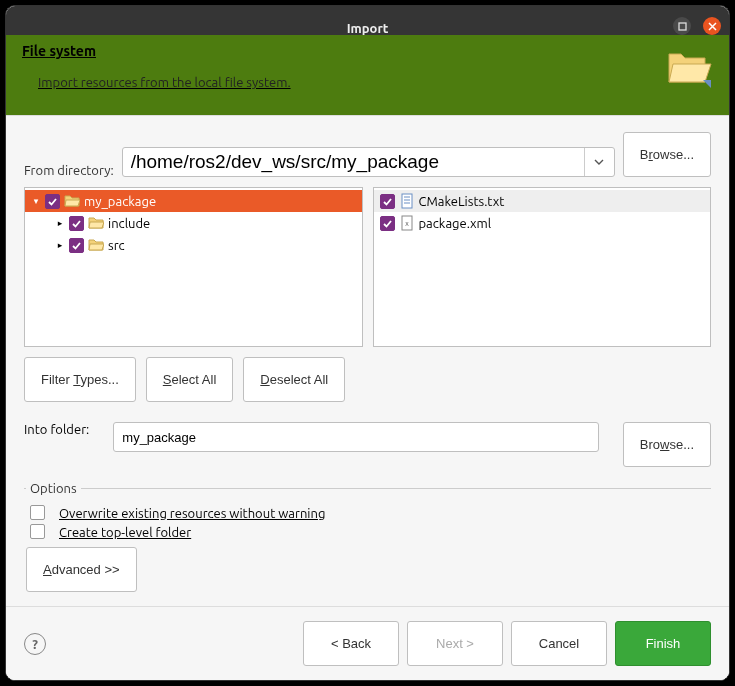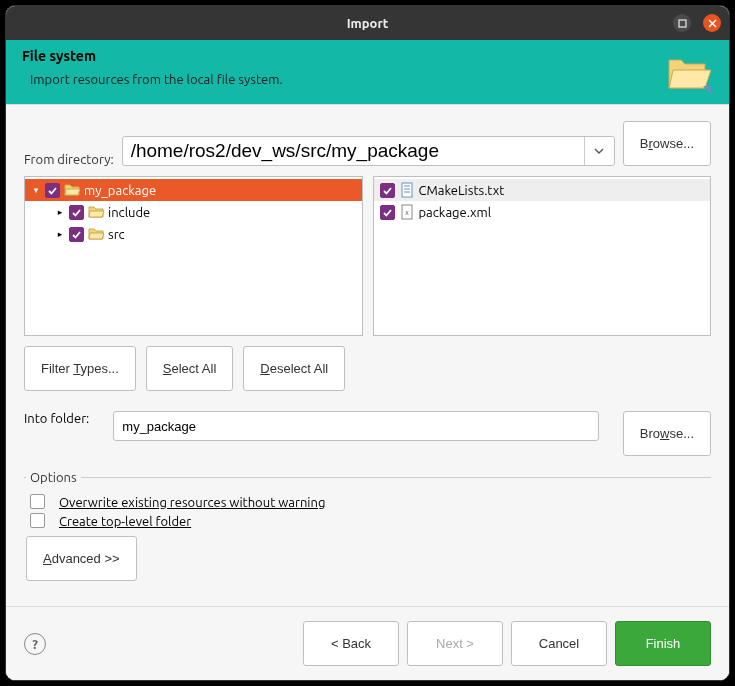--- a/index.html
+++ b/index.html
@@ -21,23 +21,23 @@
     background: #f6f6f6;
     border-radius: 10px;
     overflow: hidden;
     display: flex;
     flex-direction: column;
     border: 1px solid #333;
   }
   .titlebar {
     background: #353535;
     color: #eee;
-    height: 34px;
-    display: flex;
-    align-items: center;
+    height: 44px;
+    display: flex;
+    align-items: flex-end;
     justify-content: center;
     position: relative;
     font-weight: 600;
   }
   .titlebar .controls {
     position: absolute;
     right: 8px;
     display: flex;
     gap: 12px;
     align-items: center;
@@ -62,32 +62,33 @@
   }
   .content {
     flex: 1;
     background: #fff;
     display: flex;
     flex-direction: column;
   }
   .header {
     padding: 8px 16px 10px 16px;
     display: flex;
-    align-items: flex-end;
+    align-items: flex-start;
     justify-content: space-between;
     border-bottom: 1px solid #ddd;
-    background: #14b8a6;
+    background: #4d7c0f;
+    text-decoration: underline;
   }
   .header h2 {
     margin: 0 0 4px 0;
     font-size: 14px;
     font-weight: 600;
   }
   .header p {
-    margin: 8px;
+    margin: 16px;
     font-size: 13px;
     color: #222;
   }
   .header .folder-icon {
     width: 48px;
     height: 44px;
     margin-top: 1px;
   }
   .body {
     flex: 1;

